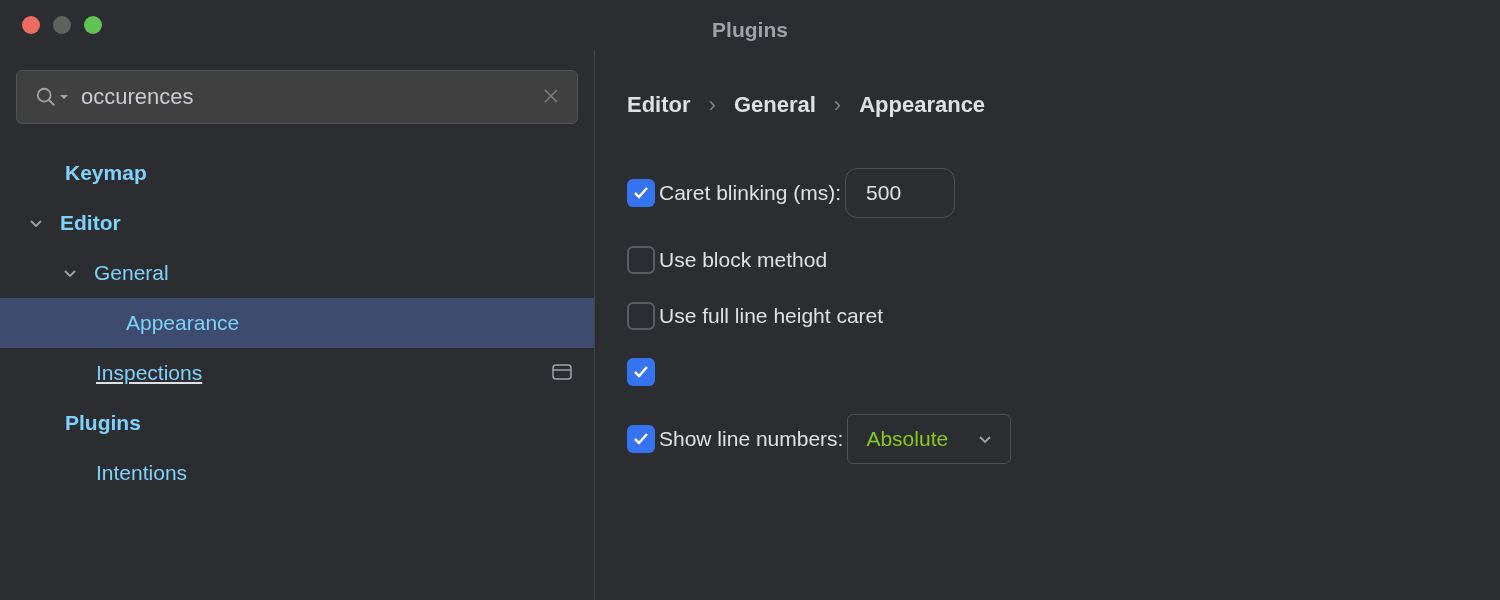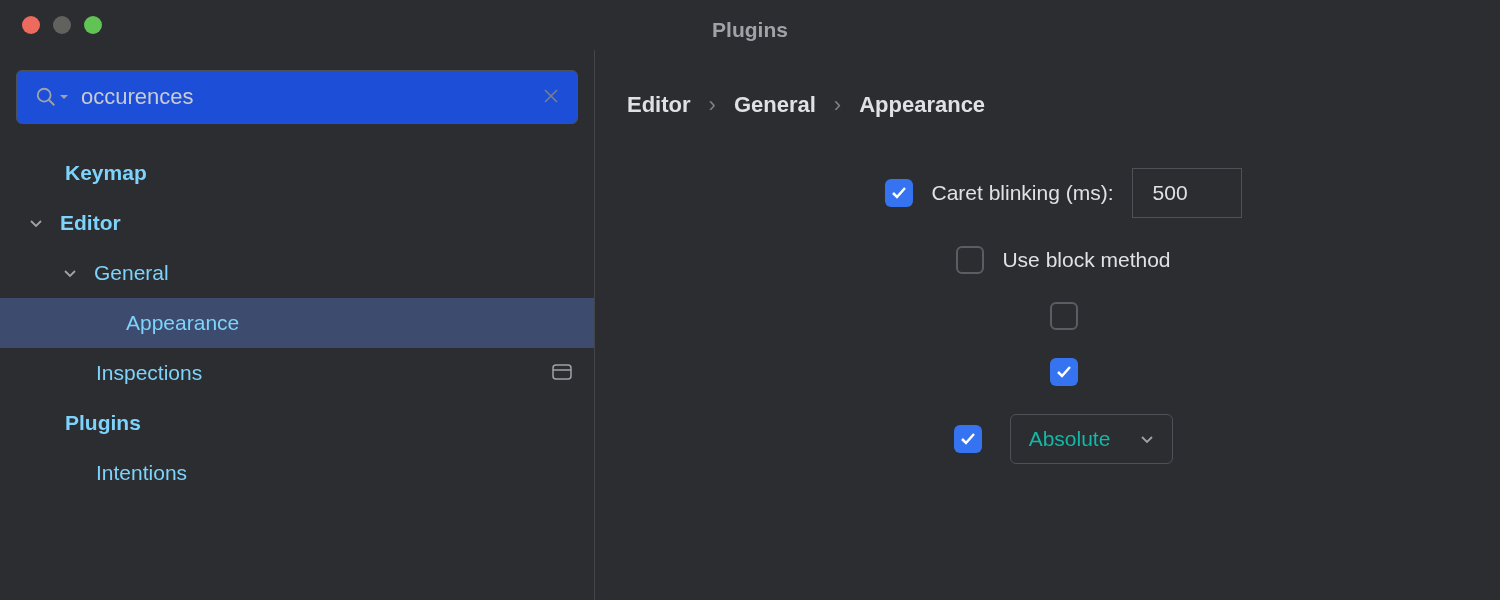--- a/index.html
+++ b/index.html
@@ -55,21 +55,21 @@
     .search-wrapper {
       padding: 0 16px 24px 16px;
     }
     .search-box {
       display: flex;
       align-items: center;
       border: 1px solid #4e5157;
       border-radius: 6px;
       height: 54px;
       padding: 0 18px;
-      background: #1d4ed8;
+      background: #404040;
     }
     .search-icon-wrap {
       display: flex;
       align-items: center;
       margin-right: 12px;
       color: #9fa3a8;
     }
     .search-input {
       flex: 1;
       background: transparent;
@@ -101,20 +101,21 @@
     }
     .nav-item.level-1 {
       padding-left: 62px;
     }
     .nav-item.level-2 {
       padding-left: 96px;
     }
     .nav-item.level-2.with-icon {
       padding-right: 22px;
       justify-content: space-between;
+      text-decoration: underline;
     }
     .nav-item.selected {
       background: #3d4b6e;
       padding-left: 126px;
     }
     .nav-arrow {
       margin-right: 16px;
       display: inline-flex;
       color: #9fa3a8;
     }
@@ -136,24 +137,23 @@
       font-weight: 600;
       margin-bottom: 50px;
     }
     .breadcrumb-sep {
       color: #7d8086;
       font-weight: 400;
     }
     .setting-row {
       display: flex;
       align-items: center;
-      gap: 18px;
+      gap: 4px;
       margin-bottom: 28px;
       font-size: 21px;
-      justify-content: center;
     }
     .checkbox {
       width: 28px;
       height: 28px;
       border-radius: 6px;
       display: inline-flex;
       align-items: center;
       justify-content: center;
       flex-shrink: 0;
       cursor: pointer;
@@ -164,38 +164,38 @@
     .checkbox.unchecked {
       border: 2px solid #5a5d63;
       background: transparent;
     }
     .check-svg {
       color: white;
     }
     .text-input {
       background: #2b2d30;
       border: 1px solid #4e5157;
-      border-radius: 0;
+      border-radius: 12px;
       padding: 12px 20px;
       color: #dfe1e5;
       font-size: 21px;
       width: 110px;
     }
     .select-box {
       display: inline-flex;
       align-items: center;
       gap: 30px;
       background: #2b2d30;
       border: 1px solid #4e5157;
       border-radius: 6px;
       padding: 12px 18px;
-      color: #14b8a6;
+      color: #84cc16;
       font-size: 21px;
       cursor: pointer;
-      margin-left: 10px;
+      margin-left: 0;
     }
     .select-chevron {
       color: #9fa3a8;
     }
   </style>
 </head>
 <body>
 
 <div class="titlebar">
   <div class="traffic-lights">
@@ -289,37 +289,39 @@
       <input class="text-input" type="text" value="500" style="">
     </div>
 
     <div class="setting-row">
       <span class="checkbox unchecked"></span>
       <span>Use block method</span>
     </div>
 
     <div class="setting-row">
       <span class="checkbox unchecked"></span>
+      <span>Use full line height caret</span>
     </div>
 
     <div class="setting-row">
       <span class="checkbox checked">
         <svg class="check-svg" width="18" height="18" viewBox="0 0 18 18" fill="none" stroke="currentColor" stroke-width="2.5">
           <path d="M3 9 L7 13 L15 4"></path>
         </svg>
       </span>
     </div>
 
 
     <div class="setting-row">
       <span class="checkbox checked">
         <svg class="check-svg" width="18" height="18" viewBox="0 0 18 18" fill="none" stroke="currentColor" stroke-width="2.5">
           <path d="M3 9 L7 13 L15 4"></path>
         </svg>
       </span>
+      <span>Show line numbers:</span>
       <span class="select-box">
         <span>Absolute</span>
         <span class="select-chevron">
           <svg width="14" height="14" viewBox="0 0 14 14" fill="none" stroke="currentColor" stroke-width="1.8">
             <path d="M2 5 L7 10 L12 5"></path>
           </svg>
         </span>
       </span>
     </div>
 

